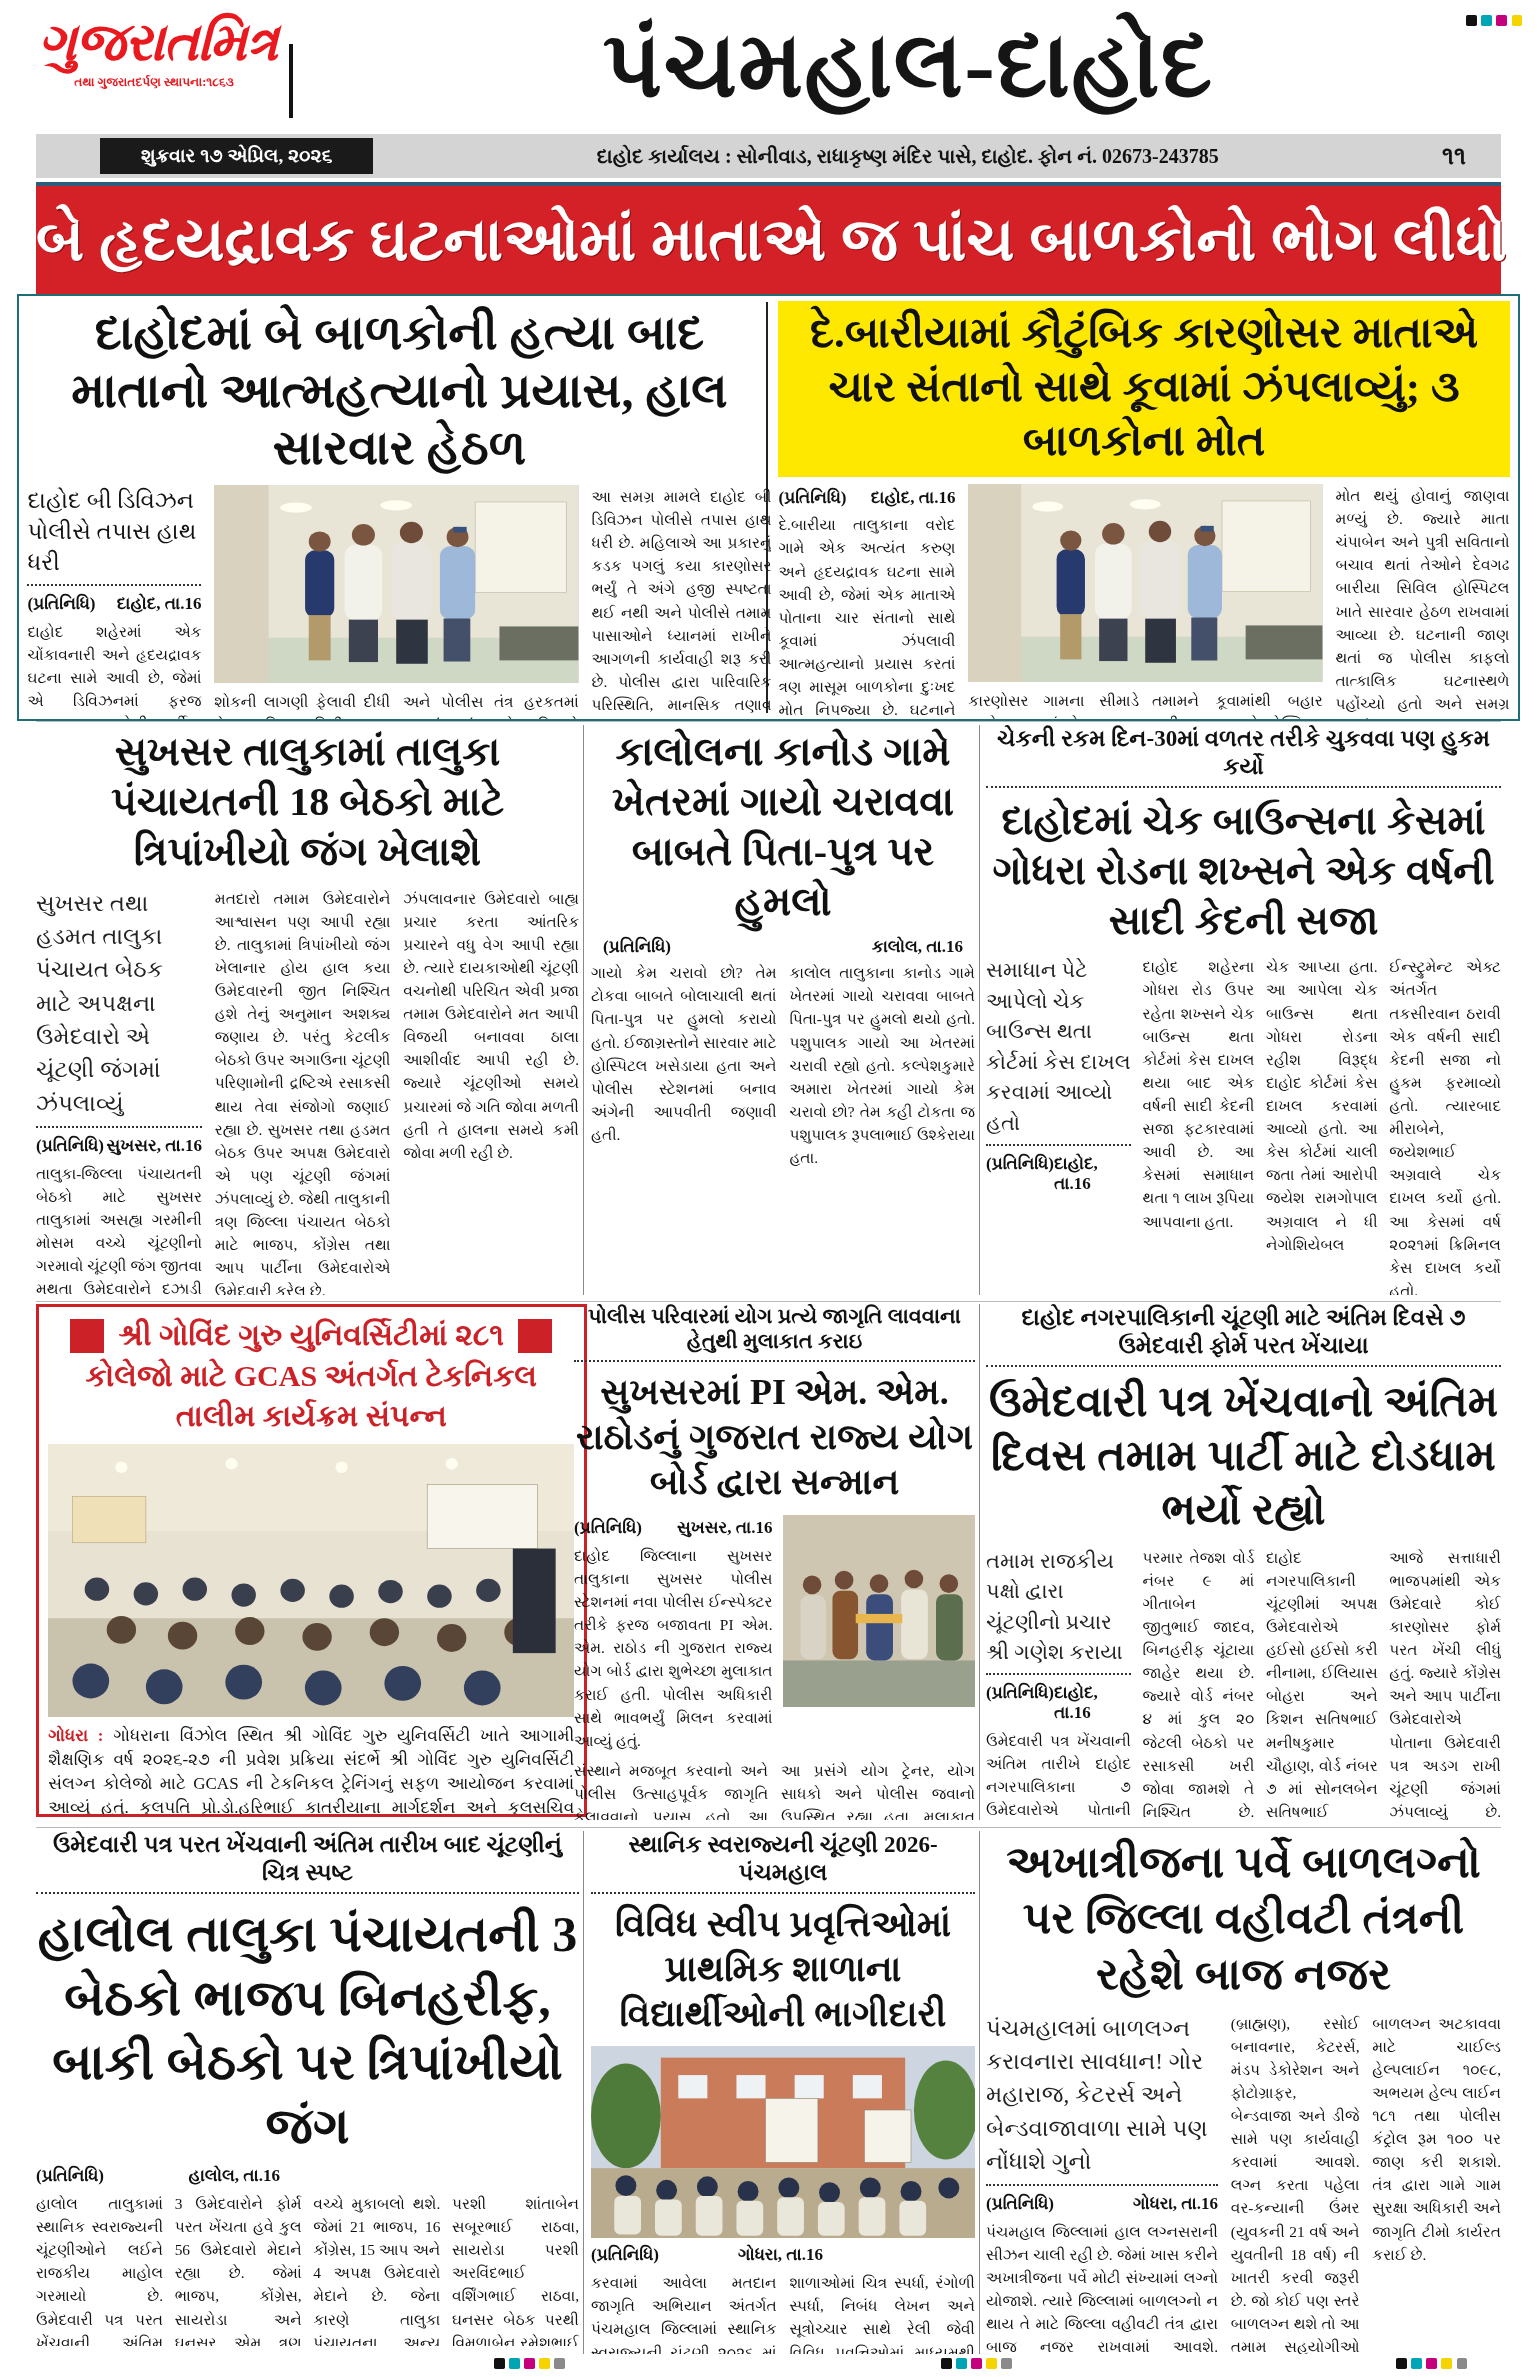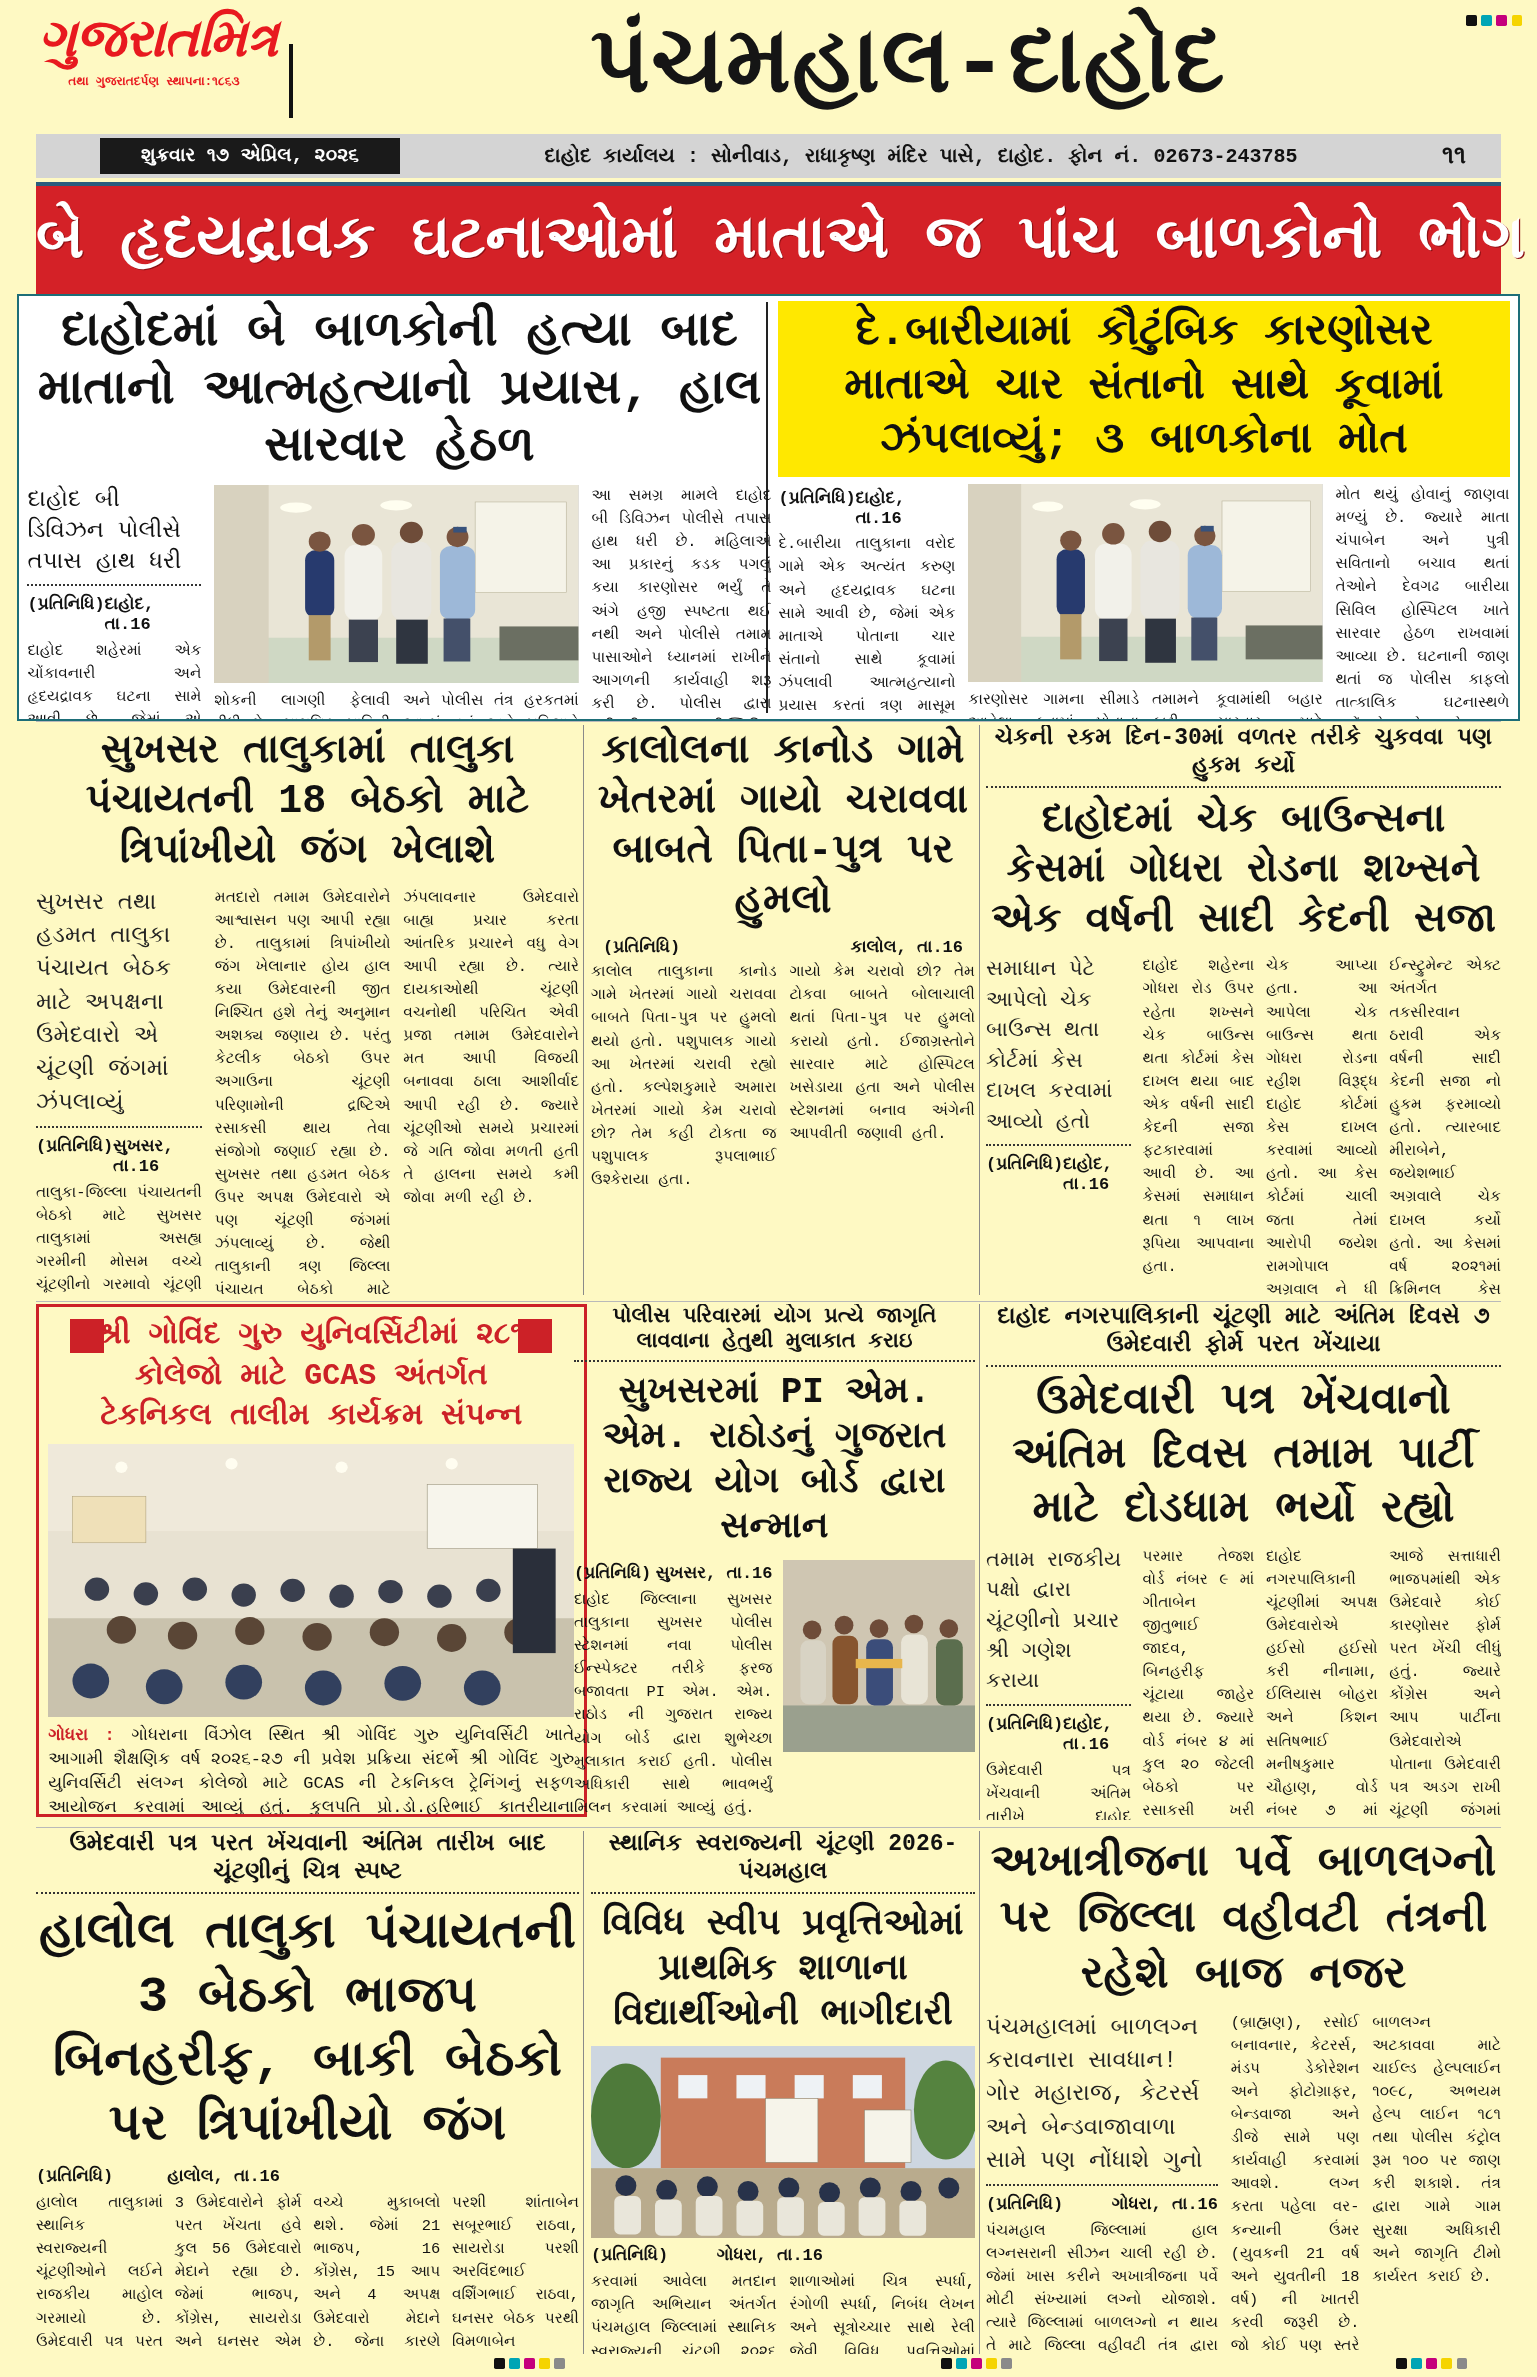--- a/index.html
+++ b/index.html
@@ -1,18 +1,18 @@
 <!DOCTYPE html>
 <html lang="gu" style="font-size:9.3px"><head>
 <meta charset="utf-8">
 <style>
   html,body{margin:0;padding:0;background:#9a9a9a;}
   .page{
-    position:relative;width:1537px;height:2377px;background:#fef9c3;
-    font-family:Liberation Mono, monospace;color:#111;overflow:hidden;
+    position:relative;width:1537px;height:2377px;background:#ffffff;
+    font-family:Liberation Serif, serif;color:#111;overflow:hidden;
   }
   
   .hdr{position:absolute;top:0;left:0;right:0;height:133px;}
   .logo-wrap{position:absolute;left:38px;top:16.3px;width:232px;text-align:center;}
   .logo-title{font-size:53px;font-weight:bold;color:#e8191f;line-height:1.0;letter-spacing:-1.2px;font-style:italic;}
   .logo-tag{font-size:12.2px;font-weight:bold;color:#e8191f;margin-top:5.8px;}
   .hdr-divider{position:absolute;left:289px;top:44px;width:3.5px;height:74px;background:#111;}
   .masthead{position:absolute;left:325px;right:46px;top:10.5px;height:110px;
     display:flex;align-items:center;justify-content:center;
     font-size:92px;font-weight:bold;color:#151515;letter-spacing:1.2px;}
@@ -229,22 +229,22 @@
       </div>
     </div>
 
     <div class="b2-mid">
       <div class="hl-mid">કાલોલના કાનોડ ગામે ખેતરમાં ગાયો ચરાવવા બાબતે પિતા-પુત્ર પર હુમલો</div>
       <div class="byline" style="max-width:360px;margin:0 auto 4.6px auto;">
         <span>(પ્રતિનિધિ)</span>
         <span>કાલોલ, તા.16</span>
       </div>
       <div class="cols2">
+        <div class="body">ગાયો કેમ ચરાવો છો? તેમ ટોકવા બાબતે બોલાચાલી થતાં પિતા-પુત્ર પર હુમલો કરાયો હતો. ઈજાગ્રસ્તોને સારવાર માટે હોસ્પિટલ ખસેડાયા હતા અને પોલીસ સ્ટેશનમાં બનાવ અંગેની આપવીતી જણાવી હતી.</div>
         <div class="body">કાલોલ તાલુકાના કાનોડ ગામે ખેતરમાં ગાયો ચરાવવા બાબતે પિતા-પુત્ર પર હુમલો થયો હતો. પશુપાલક ગાયો આ ખેતરમાં ચરાવી રહ્યો હતો. કલ્પેશકુમારે અમારા ખેતરમાં ગાયો કેમ ચરાવો છો? તેમ કહી ટોકતા જ પશુપાલક રૂપલાભાઈ ઉશ્કેરાયા હતા.</div>
-        <div class="body">ગાયો કેમ ચરાવો છો? તેમ ટોકવા બાબતે બોલાચાલી થતાં પિતા-પુત્ર પર હુમલો કરાયો હતો. ઈજાગ્રસ્તોને સારવાર માટે હોસ્પિટલ ખસેડાયા હતા અને પોલીસ સ્ટેશનમાં બનાવ અંગેની આપવીતી જણાવી હતી.</div>
       </div>
     </div>
 
     <div class="b2-right">
       <div class="kicker">ચેકની રકમ દિન-30માં વળતર તરીકે ચુકવવા પણ હુકમ કર્યો</div>
       <div class="dotrule"></div>
       <div class="hl-mid">દાહોદમાં ચેક બાઉન્સના કેસમાં ગોધરા રોડના શખ્સને એક વર્ષની સાદી કેદની સજા</div>
       <div class="cols4" style="grid-template-columns:145px 1fr 1fr 1fr;">
         <div>
           <div class="standfirst" style="font-size:21px;">સમાધાન પેટે આપેલો ચેક બાઉન્સ થતા કોર્ટમાં કેસ દાખલ કરવામાં આવ્યો હતો</div>

